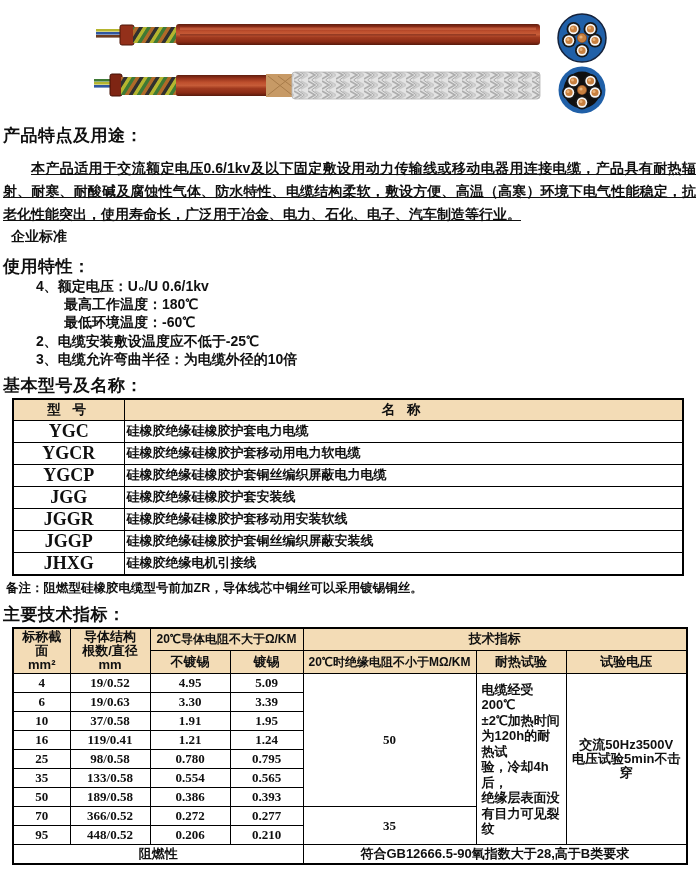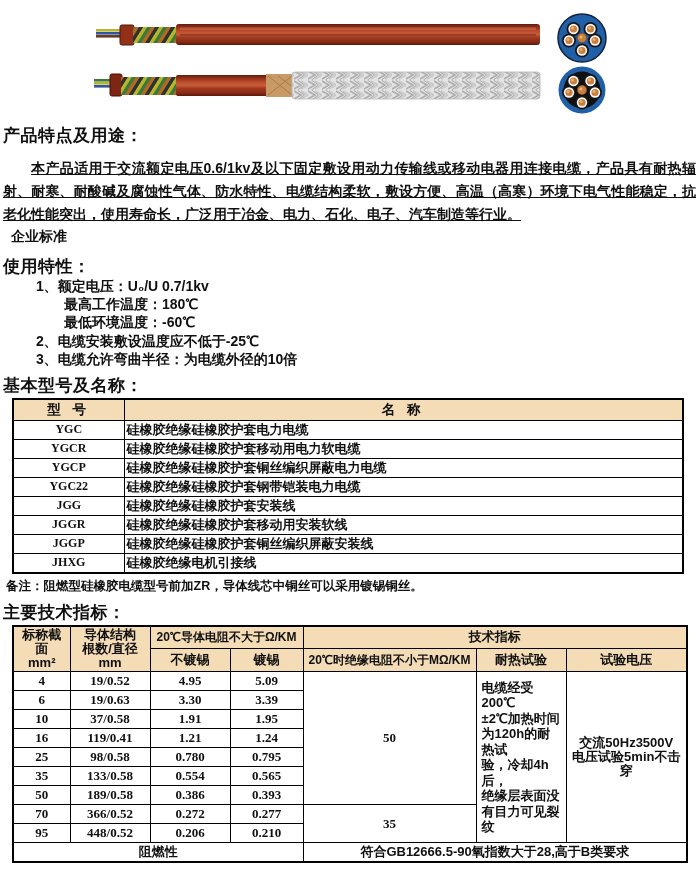--- a/index.html
+++ b/index.html
@@ -19,21 +19,21 @@
   .ul{margin:0;padding:0;}
   .li{font-size:14px;line-height:18.2px;}
   .ind1{padding-left:36px;}
   .ind2{padding-left:64px;}
   table{border-collapse:collapse;table-layout:fixed;margin:3px 0 0 12px;border:2px solid #000;}
   th,td{border:1px solid #000;padding:0 2px;}
   th{background:#F3DCB6;font-size:13.5px;font-weight:bold;text-align:center;}
   .t1{width:672px;}
   .t1 th{height:21px;letter-spacing:4px;}
   .t1 td{height:19px;}
-  .code{font-family:"Liberation Serif", serif;font-size:12px;text-align:center;margin-top:28px;}
+  .code{font-family:"Liberation Serif", serif;font-size:18px;text-align:center;margin-top:28px;}
   .cname{font-size:13px;}
   .note{font-size:12.5px;margin:4px 16px 1px 6px;}
   .t2{width:674px;text-align:center;}
   .t2 th{height:23px;font-size:13px;letter-spacing:0;line-height:14px;}
   .t2 th.sm{font-size:12px;}
   .t2 td{height:19px;font-size:13px;}
   .num{font-family:"Liberation Serif", serif;font-size:13.5px;text-align:center;}
   .pre{white-space:pre-line;}
   .heat{font-size:12px;text-align:left;padding:2px 5px;line-height:15.5px;}
   .volt{font-size:12.5px;line-height:14px;}
@@ -142,21 +142,21 @@
 
   <h2 class="sec">产品特点及用途：</h2>
   <p class="para">本产品适用于交流额定电压0.6/1kv及以下固定敷设用动力传输线或移动电器用连接电缆，产品具有耐热辐射、耐寒、耐酸碱及腐蚀性气体、防水特性、电缆结构柔软，敷设方便、高温（高寒）环境下电气性能稳定，抗老化性能突出，使用寿命长，广泛用于冶金、电力、石化、电子、汽车制造等行业。</p>
 
   <div class="stdline">
     <span class="v">企业标准</span>
   </div>
 
   <h2 class="sec">使用特性：</h2>
   <div class="ul">
-    <div class="li ind1">1、额定电压：U₀/U  0.7/1kv</div>
+    <div class="li ind1">4、额定电压：U₀/U  0.6/1kv</div>
     <div class="li ind2">最高工作温度：180℃</div>
     <div class="li ind2">最低环境温度：-60℃</div>
     <div class="li ind1">2、电缆安装敷设温度应不低于-25℃</div>
     <div class="li ind1">3、电缆允许弯曲半径：为电缆外径的10倍</div>
   </div>
 
   <h2 class="sec">基本型号及名称：</h2>
   <table class="t1">
     <colgroup>
         <col style="width:111px">
@@ -173,24 +173,20 @@
           <td class="code">YGC</td>
           <td class="cname">硅橡胶绝缘硅橡胶护套电力电缆</td>
         </tr>
       <tr>
           <td class="code">YGCR</td>
           <td class="cname">硅橡胶绝缘硅橡胶护套移动用电力软电缆</td>
         </tr>
       <tr>
           <td class="code">YGCP</td>
           <td class="cname">硅橡胶绝缘硅橡胶护套铜丝编织屏蔽电力电缆</td>
-        </tr>
-      <tr>
-          <td class="code">YGC22</td>
-          <td class="cname">硅橡胶绝缘硅橡胶护套钢带铠装电力电缆</td>
         </tr>
       <tr>
           <td class="code">JGG</td>
           <td class="cname">硅橡胶绝缘硅橡胶护套安装线</td>
         </tr>
       <tr>
           <td class="code">JGGR</td>
           <td class="cname">硅橡胶绝缘硅橡胶护套移动用安装软线</td>
         </tr>
       <tr>

